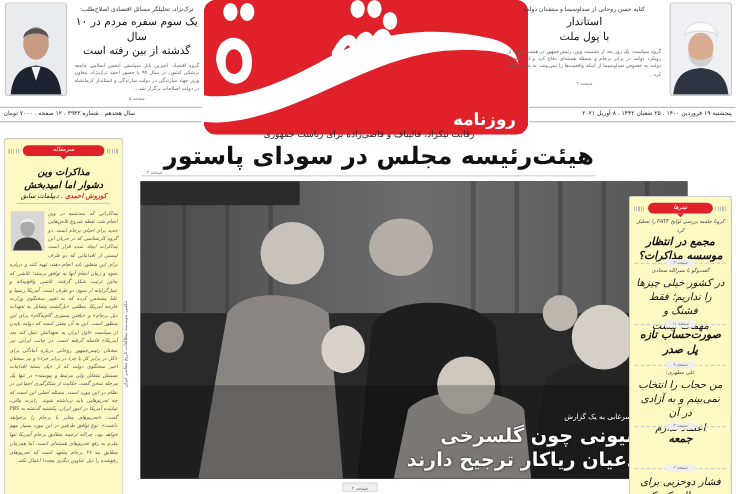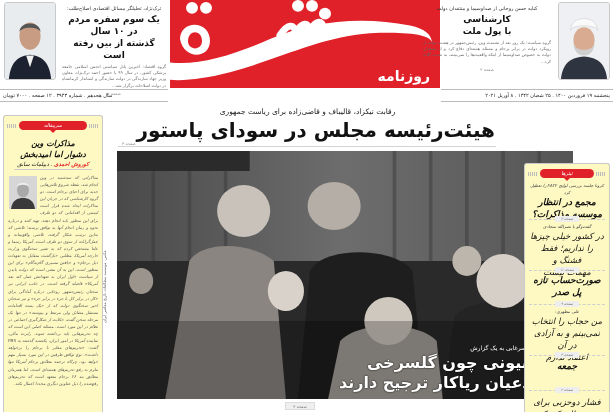--- a/index.html
+++ b/index.html
@@ -13,25 +13,25 @@
 
   .portrait { position: absolute; top: 2px; width: 52px; height: 78px; border: 1px solid #c9c9c9; border-radius: 3px; background: #f4f4f4; overflow: hidden; }
   .mast-left .portrait { left: 4px; }
   .mast-right .portrait { right: 3px; }
   .portrait svg { width: 100%; height: 100%; display: block; }
 
   .teaser { position: absolute; top: 4px; text-align: center; }
   .mast-left .teaser { left: 62px; width: 104px; }
   .mast-right .teaser { right: 62px; width: 128px; }
   .kicker { font-size: 5px; color: #333; line-height: 9px; white-space: nowrap; }
-  .teaser-title { font-size: 9px; font-weight: bold; line-height: 12px; color: #111; }
+  .teaser-title { font-size: 9px; font-weight: normal; line-height: 12px; color: #111; }
   .teaser-body { font-size: 4.2px; line-height: 6.2px; color: #666; text-align: justify; margin-top: 3px; }
   .page-ref { font-size: 4px; color: #888; margin-top: 2px; }
 
-  .logo-box { position: absolute; top: 0; left: 170px; width: 270px; height: 88px; background: #e1212a; overflow: hidden; border-radius: 0; }
+  .logo-box { position: absolute; top: 0; left: 170px; width: 270px; height: 112px; background: #e1212a; overflow: hidden; border-radius: 10px; }
   .logo-box svg { width: 100%; height: 100%; display: block; }
   .logo-sub { position: absolute; bottom: 4px; right: 10px; color: #fff; font-weight: bold; font-size: 14px; }
 
   .issue-bar { position: absolute; top: 89px; height: 13px; border-top: 1px solid #bbb; border-bottom: 1px solid #bbb; font-size: 5px; line-height: 11px; color: #222; padding: 0 3px; white-space: nowrap; }
   .issue-left { left: 0; width: 168px; text-align: left; }
   .issue-right { right: 0; width: 172px; text-align: right; }
 
   
   .overline { position: absolute; top: 107px; left: 120px; width: 375px; text-align: center; font-size: 7.5px; color: #222; }
   .headline { position: absolute; top: 118px; left: 120px; width: 375px; text-align: right; font-size: 20px; font-weight: bold; color: #111; white-space: nowrap; letter-spacing: -0.5px; }
@@ -118,21 +118,21 @@
       <rect width="52" height="78" fill="#eef0f3"></rect>
       <path d="M2 78 C4 60 14 56 26 55 C38 56 48 60 50 78 Z" fill="#2e3440"></path>
       <ellipse cx="26" cy="38" rx="11" ry="13" fill="#d9ab90"></ellipse>
       <path d="M15 42 C16 58 36 58 37 42 C34 50 18 50 15 42 Z" fill="#cfcfcf"></path>
       <path d="M12 28 C12 12 40 12 40 28 C40 22 12 22 12 28 Z" fill="#fafafa" stroke="#ccc" stroke-width="0.6"></path>
     </svg>
   </div>
   <div class="teaser">
     <div class="kicker">کنایه حسن روحانی از صداوسیما و منتقدان دولت</div>
     <div class="teaser-title">
-      <div>کارشناسی</div>
+      <div>استاندار</div>
       <div>با پول ملت</div>
     </div>
     <div class="teaser-body">گروه سیاست: یک روز بعد از نشست وین، رئیس‌جمهور در هشت دولت از رویکرد دولت در برابر برجام و مسئله هسته‌ای دفاع کرد و از منتقدان دولت به خصوص صداوسیما از اینکه واقعیت‌ها را نمی‌بینند، به شدت گلایه کرد...</div>
     <div class="page-ref">صفحه ۲</div>
   </div>
 </div>
 
 <div class="issue-bar issue-left">سال هجدهم . شماره ۳۹۴۳ . ۱۲ صفحه . ۷۰۰۰ تومان</div>
 <div class="issue-bar issue-right">پنجشنبه ۱۹ فروردین ۱۴۰۰ . ۲۵ شعبان ۱۴۴۲ . ۸ آوریل ۲۰۲۱</div>
 

